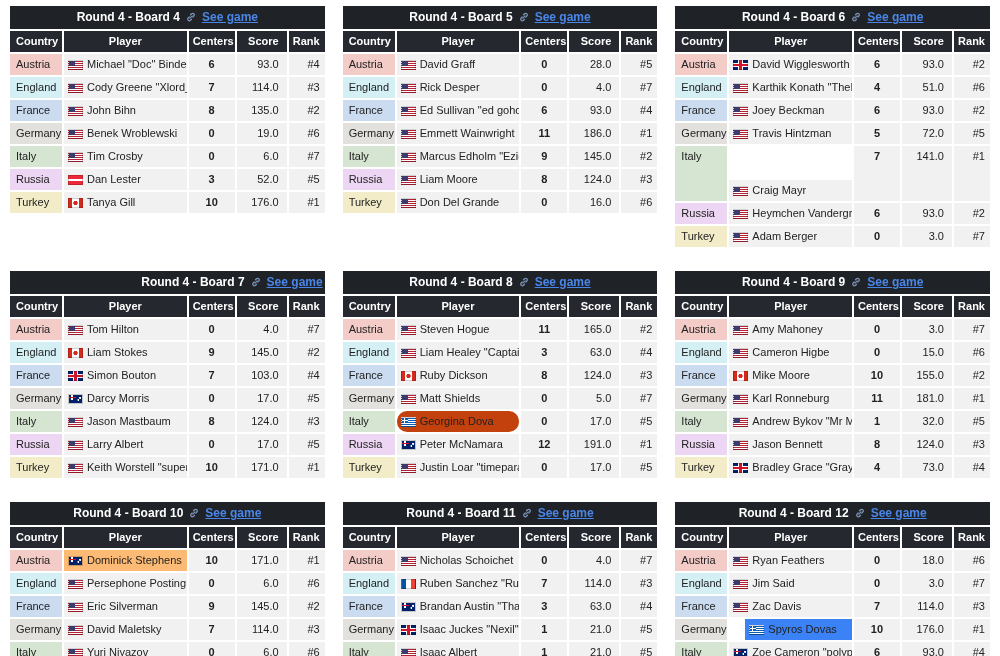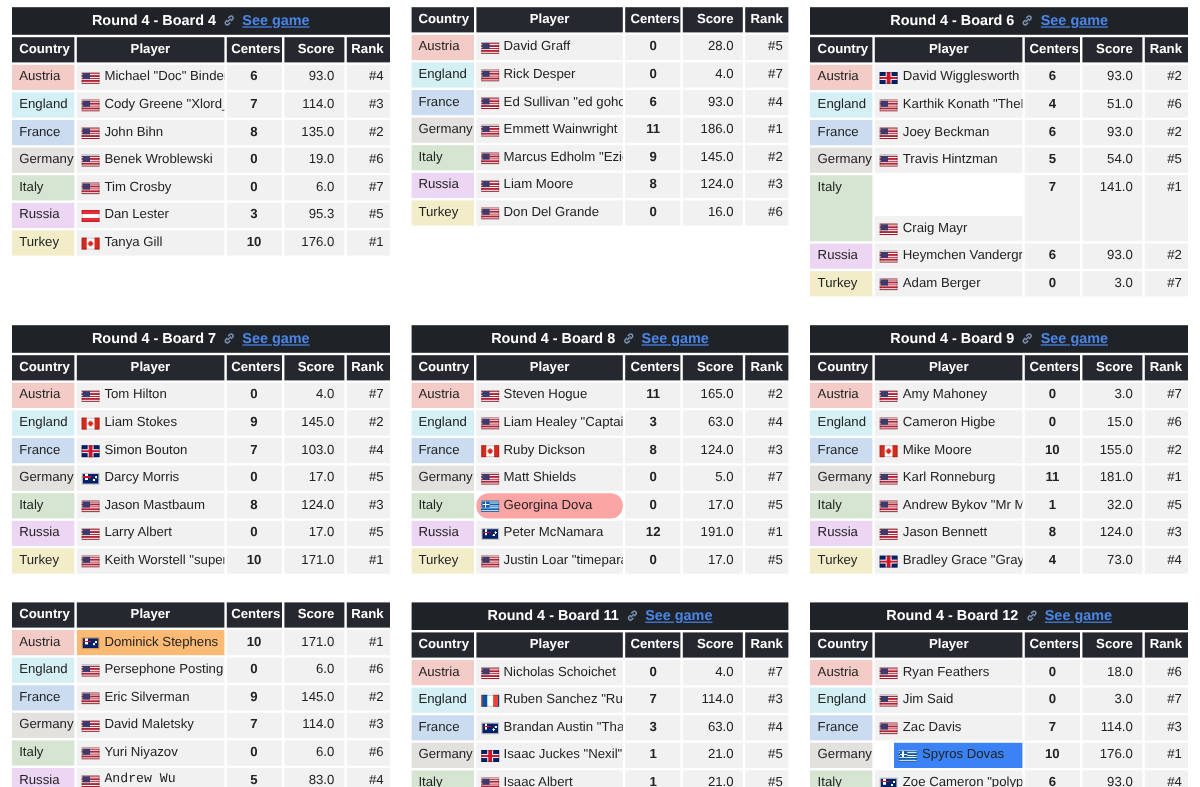--- a/index.html
+++ b/index.html
@@ -98,35 +98,40 @@
         <div class="c-score" style="background: rgb(241, 241, 241);">6.0</div>
         <div class="c-rank" style="background: rgb(241, 241, 241);">#7</div>
       </div>
       <div class="data-row">
         <div class="c-country" style="background: rgb(237, 214, 243);">Russia</div>
         <div class="c-player" style="background: rgb(241, 241, 241);">
           <span class="flag flag-at"></span>
           <span>Dan Lester</span>
         </div>
         <div class="c-centers" style="background: rgb(241, 241, 241);">3</div>
-        <div class="c-score" style="background: rgb(241, 241, 241);">95.3</div>
+        <div class="c-score" style="background: rgb(241, 241, 241);">52.0</div>
         <div class="c-rank" style="background: rgb(241, 241, 241);">#5</div>
       </div>
       <div class="data-row">
         <div class="c-country" style="background: rgb(242, 237, 200);">Turkey</div>
         <div class="c-player" style="background: rgb(241, 241, 241);">
           <span class="flag flag-ca"></span>
           <span>Tanya Gill</span>
         </div>
         <div class="c-centers" style="background: rgb(241, 241, 241);">10</div>
         <div class="c-score" style="background: rgb(241, 241, 241);">176.0</div>
         <div class="c-rank" style="background: rgb(241, 241, 241);">#1</div>
       </div>
     </div>
     <div class="board">
+      <div class="board-title" style="background: rgb(31, 34, 39);"><span>Round 4 - Board 5</span><span class="link-ico"><svg width="10" height="10" viewBox="0 0 16 16" fill="none" stroke="#7d93b5" stroke-width="2" stroke-linecap="round">
+            <path d="M6.2 9.8l3.6-3.6"></path>
+            <path d="M7.2 4.4l1.6-1.6a2.6 2.6 0 013.7 3.7l-1.6 1.6"></path>
+            <path d="M8.8 11.6l-1.6 1.6a2.6 2.6 0 01-3.7-3.7l1.6-1.6"></path>
+          </svg></span><a href="#" style="color: rgb(74, 134, 232);">See game</a></div>
       <div class="hdr-row">
         <div class="h-country" style="background: rgb(37, 40, 46);">Country</div>
         <div class="h-player" style="background: rgb(37, 40, 46);">Player</div>
         <div class="h-centers" style="background: rgb(37, 40, 46);">Centers</div>
         <div class="h-score" style="background: rgb(37, 40, 46);">Score</div>
         <div class="h-rank" style="background: rgb(37, 40, 46);">Rank</div>
       </div>
       <div class="data-row">
         <div class="c-country" style="background: rgb(243, 203, 199);">Austria</div>
         <div class="c-player" style="background: rgb(241, 241, 241);">
@@ -241,21 +246,21 @@
         <div class="c-score" style="background: rgb(241, 241, 241);">93.0</div>
         <div class="c-rank" style="background: rgb(241, 241, 241);">#2</div>
       </div>
       <div class="data-row">
         <div class="c-country" style="background: rgb(226, 225, 222);">Germany</div>
         <div class="c-player" style="background: rgb(241, 241, 241);">
           <span class="flag flag-us"></span>
           <span>Travis Hintzman</span>
         </div>
         <div class="c-centers" style="background: rgb(241, 241, 241);">5</div>
-        <div class="c-score" style="background: rgb(241, 241, 241);">54.0</div>
+        <div class="c-score" style="background: rgb(241, 241, 241);">72.0</div>
         <div class="c-rank" style="background: rgb(241, 241, 241);">#5</div>
       </div>
       <div class="data-row">
         <div class="c-country" style="background: rgb(213, 229, 209);">Italy</div>
         <div class="c-player" style="background: rgb(241, 241, 241); margin-top: 34px;">
           <span class="flag flag-us"></span>
           <span>Craig Mayr</span>
         </div>
         <div class="c-centers" style="background: rgb(241, 241, 241);">7</div>
         <div class="c-score" style="background: rgb(241, 241, 241);">141.0</div>
@@ -276,21 +281,21 @@
         <div class="c-player" style="background: rgb(241, 241, 241);">
           <span class="flag flag-us"></span>
           <span>Adam Berger</span>
         </div>
         <div class="c-centers" style="background: rgb(241, 241, 241);">0</div>
         <div class="c-score" style="background: rgb(241, 241, 241);">3.0</div>
         <div class="c-rank" style="background: rgb(241, 241, 241);">#7</div>
       </div>
     </div>
     <div class="board">
-      <div class="board-title" style="background: rgb(31, 34, 39);"><span>Round 4 - Board 7</span><span class="link-ico"><svg width="10" height="10" viewBox="0 0 16 16" fill="none" stroke="#7d93b5" stroke-width="2" stroke-linecap="round">
+      <div class="board-title" style="background: rgb(31, 34, 39); text-align: right;"><span>Round 4 - Board 7</span><span class="link-ico"><svg width="10" height="10" viewBox="0 0 16 16" fill="none" stroke="#7d93b5" stroke-width="2" stroke-linecap="round">
             <path d="M6.2 9.8l3.6-3.6"></path>
             <path d="M7.2 4.4l1.6-1.6a2.6 2.6 0 013.7 3.7l-1.6 1.6"></path>
             <path d="M8.8 11.6l-1.6 1.6a2.6 2.6 0 01-3.7-3.7l1.6-1.6"></path>
           </svg></span><a href="#" style="color: rgb(74, 134, 232);">See game</a></div>
       <div class="hdr-row">
         <div class="h-country" style="background: rgb(37, 40, 46);">Country</div>
         <div class="h-player" style="background: rgb(37, 40, 46);">Player</div>
         <div class="h-centers" style="background: rgb(37, 40, 46);">Centers</div>
         <div class="h-score" style="background: rgb(37, 40, 46);">Score</div>
         <div class="h-rank" style="background: rgb(37, 40, 46);">Rank</div>
@@ -414,21 +419,21 @@
         <div class="c-player" style="background: rgb(241, 241, 241);">
           <span class="flag flag-us"></span>
           <span>Matt Shields</span>
         </div>
         <div class="c-centers" style="background: rgb(241, 241, 241);">0</div>
         <div class="c-score" style="background: rgb(241, 241, 241);">5.0</div>
         <div class="c-rank" style="background: rgb(241, 241, 241);">#7</div>
       </div>
       <div class="data-row">
         <div class="c-country" style="background: rgb(213, 229, 209);">Italy</div>
-        <div class="c-player" style="background: #fca5a5; border-radius: 10px;">
+        <div class="c-player" style="background: #c2410c; border-radius: 10px;">
           <span class="flag flag-gr"></span>
           <span>Georgina Dova</span>
         </div>
         <div class="c-centers" style="background: rgb(241, 241, 241);">0</div>
         <div class="c-score" style="background: rgb(241, 241, 241);">17.0</div>
         <div class="c-rank" style="background: rgb(241, 241, 241);">#5</div>
       </div>
       <div class="data-row">
         <div class="c-country" style="background: rgb(237, 214, 243);">Russia</div>
         <div class="c-player" style="background: rgb(241, 241, 241);">
@@ -528,20 +533,25 @@
         <div class="c-player" style="background: rgb(241, 241, 241);">
           <span class="flag flag-gb"></span>
           <span>Bradley Grace "Grayson"</span>
         </div>
         <div class="c-centers" style="background: rgb(241, 241, 241);">4</div>
         <div class="c-score" style="background: rgb(241, 241, 241);">73.0</div>
         <div class="c-rank" style="background: rgb(241, 241, 241);">#4</div>
       </div>
     </div>
     <div class="board">
+      <div class="board-title" style="background: rgb(31, 34, 39);"><span>Round 4 - Board 10</span><span class="link-ico"><svg width="10" height="10" viewBox="0 0 16 16" fill="none" stroke="#7d93b5" stroke-width="2" stroke-linecap="round">
+            <path d="M6.2 9.8l3.6-3.6"></path>
+            <path d="M7.2 4.4l1.6-1.6a2.6 2.6 0 013.7 3.7l-1.6 1.6"></path>
+            <path d="M8.8 11.6l-1.6 1.6a2.6 2.6 0 01-3.7-3.7l1.6-1.6"></path>
+          </svg></span><a href="#" style="color: rgb(74, 134, 232);">See game</a></div>
       <div class="hdr-row">
         <div class="h-country" style="background: rgb(37, 40, 46);">Country</div>
         <div class="h-player" style="background: rgb(37, 40, 46);">Player</div>
         <div class="h-centers" style="background: rgb(37, 40, 46);">Centers</div>
         <div class="h-score" style="background: rgb(37, 40, 46);">Score</div>
         <div class="h-rank" style="background: rgb(37, 40, 46);">Rank</div>
       </div>
       <div class="data-row">
         <div class="c-country" style="background: rgb(243, 203, 199);">Austria</div>
         <div class="c-player" style="background: #fdba74;">

